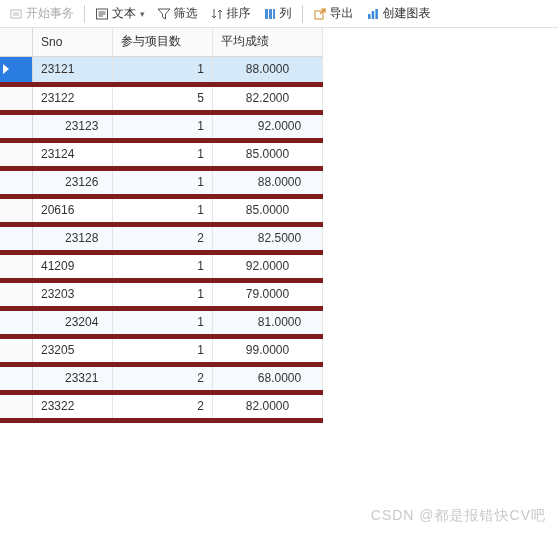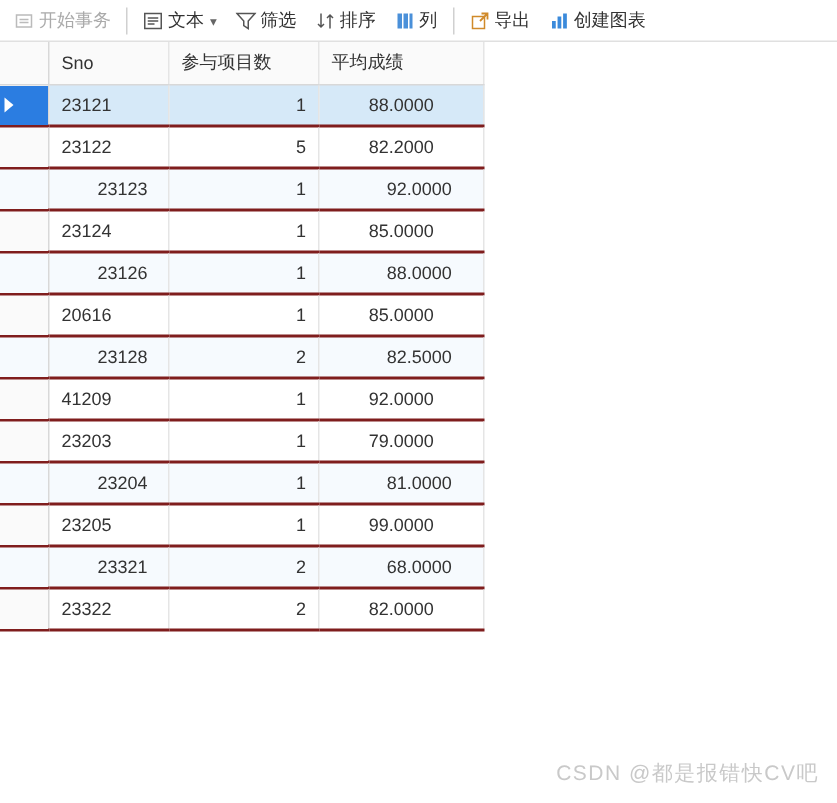--- a/index.html
+++ b/index.html
@@ -7,21 +7,21 @@
     
     .toolbar { display: flex; align-items: center; height: 28px; padding: 0 4px; border-bottom: 1px solid #e0e0e0; gap: 2px; }
     .tb-item { display: flex; align-items: center; gap: 3px; padding: 2px 5px; cursor: pointer; color: #333; white-space: nowrap; }
     .tb-item.disabled { color: #aaa; cursor: default; }
     .tb-sep { width: 1px; height: 18px; background: #d0d0d0; margin: 0 3px; }
     .dd { font-size: 9px; color: #666; margin-left: 1px; }
     .icon { width: 14px; height: 14px; display: inline-flex; align-items: center; justify-content: center; flex-shrink: 0; }
     
     .grid { display: table; border-collapse: collapse; }
     .row { display: table-row; }
-    .cell { display: table-cell; border-right: 1px solid #e5e5e5; border-bottom: 2px solid #7f1d1d; padding: 0 8px; height: 28px; vertical-align: middle; }
+    .cell { display: table-cell; border-right: 1px solid #e5e5e5; border-bottom: 5px solid #7f1d1d; padding: 0 8px; height: 28px; vertical-align: middle; }
     .hdr .cell { background: #fafafa; border-bottom: 1px solid #d8d8d8; font-weight: normal; color: #333; text-align: left; }
     .gutter { width: 14px; padding: 0; background: #fafafa; border-right: 1px solid #d8d8d8; position: relative; }
     .hdr .gutter { background: #fafafa; }
     .c-sno { width: 80px; text-align: left; color: #333; }
     .c-cnt { width: 100px; text-align: right; color: #333; }
     .c-avg { width: 110px; text-align: center; color: #333; }
     .row.sel .cell { background: #d6e9f8; }
     .row.sel .gutter { background: #2b7de1; }
     .row.sel .gutter::after { content: ""; position: absolute; left: 3px; top: 50%; transform: translateY(-50%); border-left: 6px solid #fff; border-top: 5px solid transparent; border-bottom: 5px solid transparent; }
     .row.alt .cell { background: #f6fafe; padding-left: 32px; }

